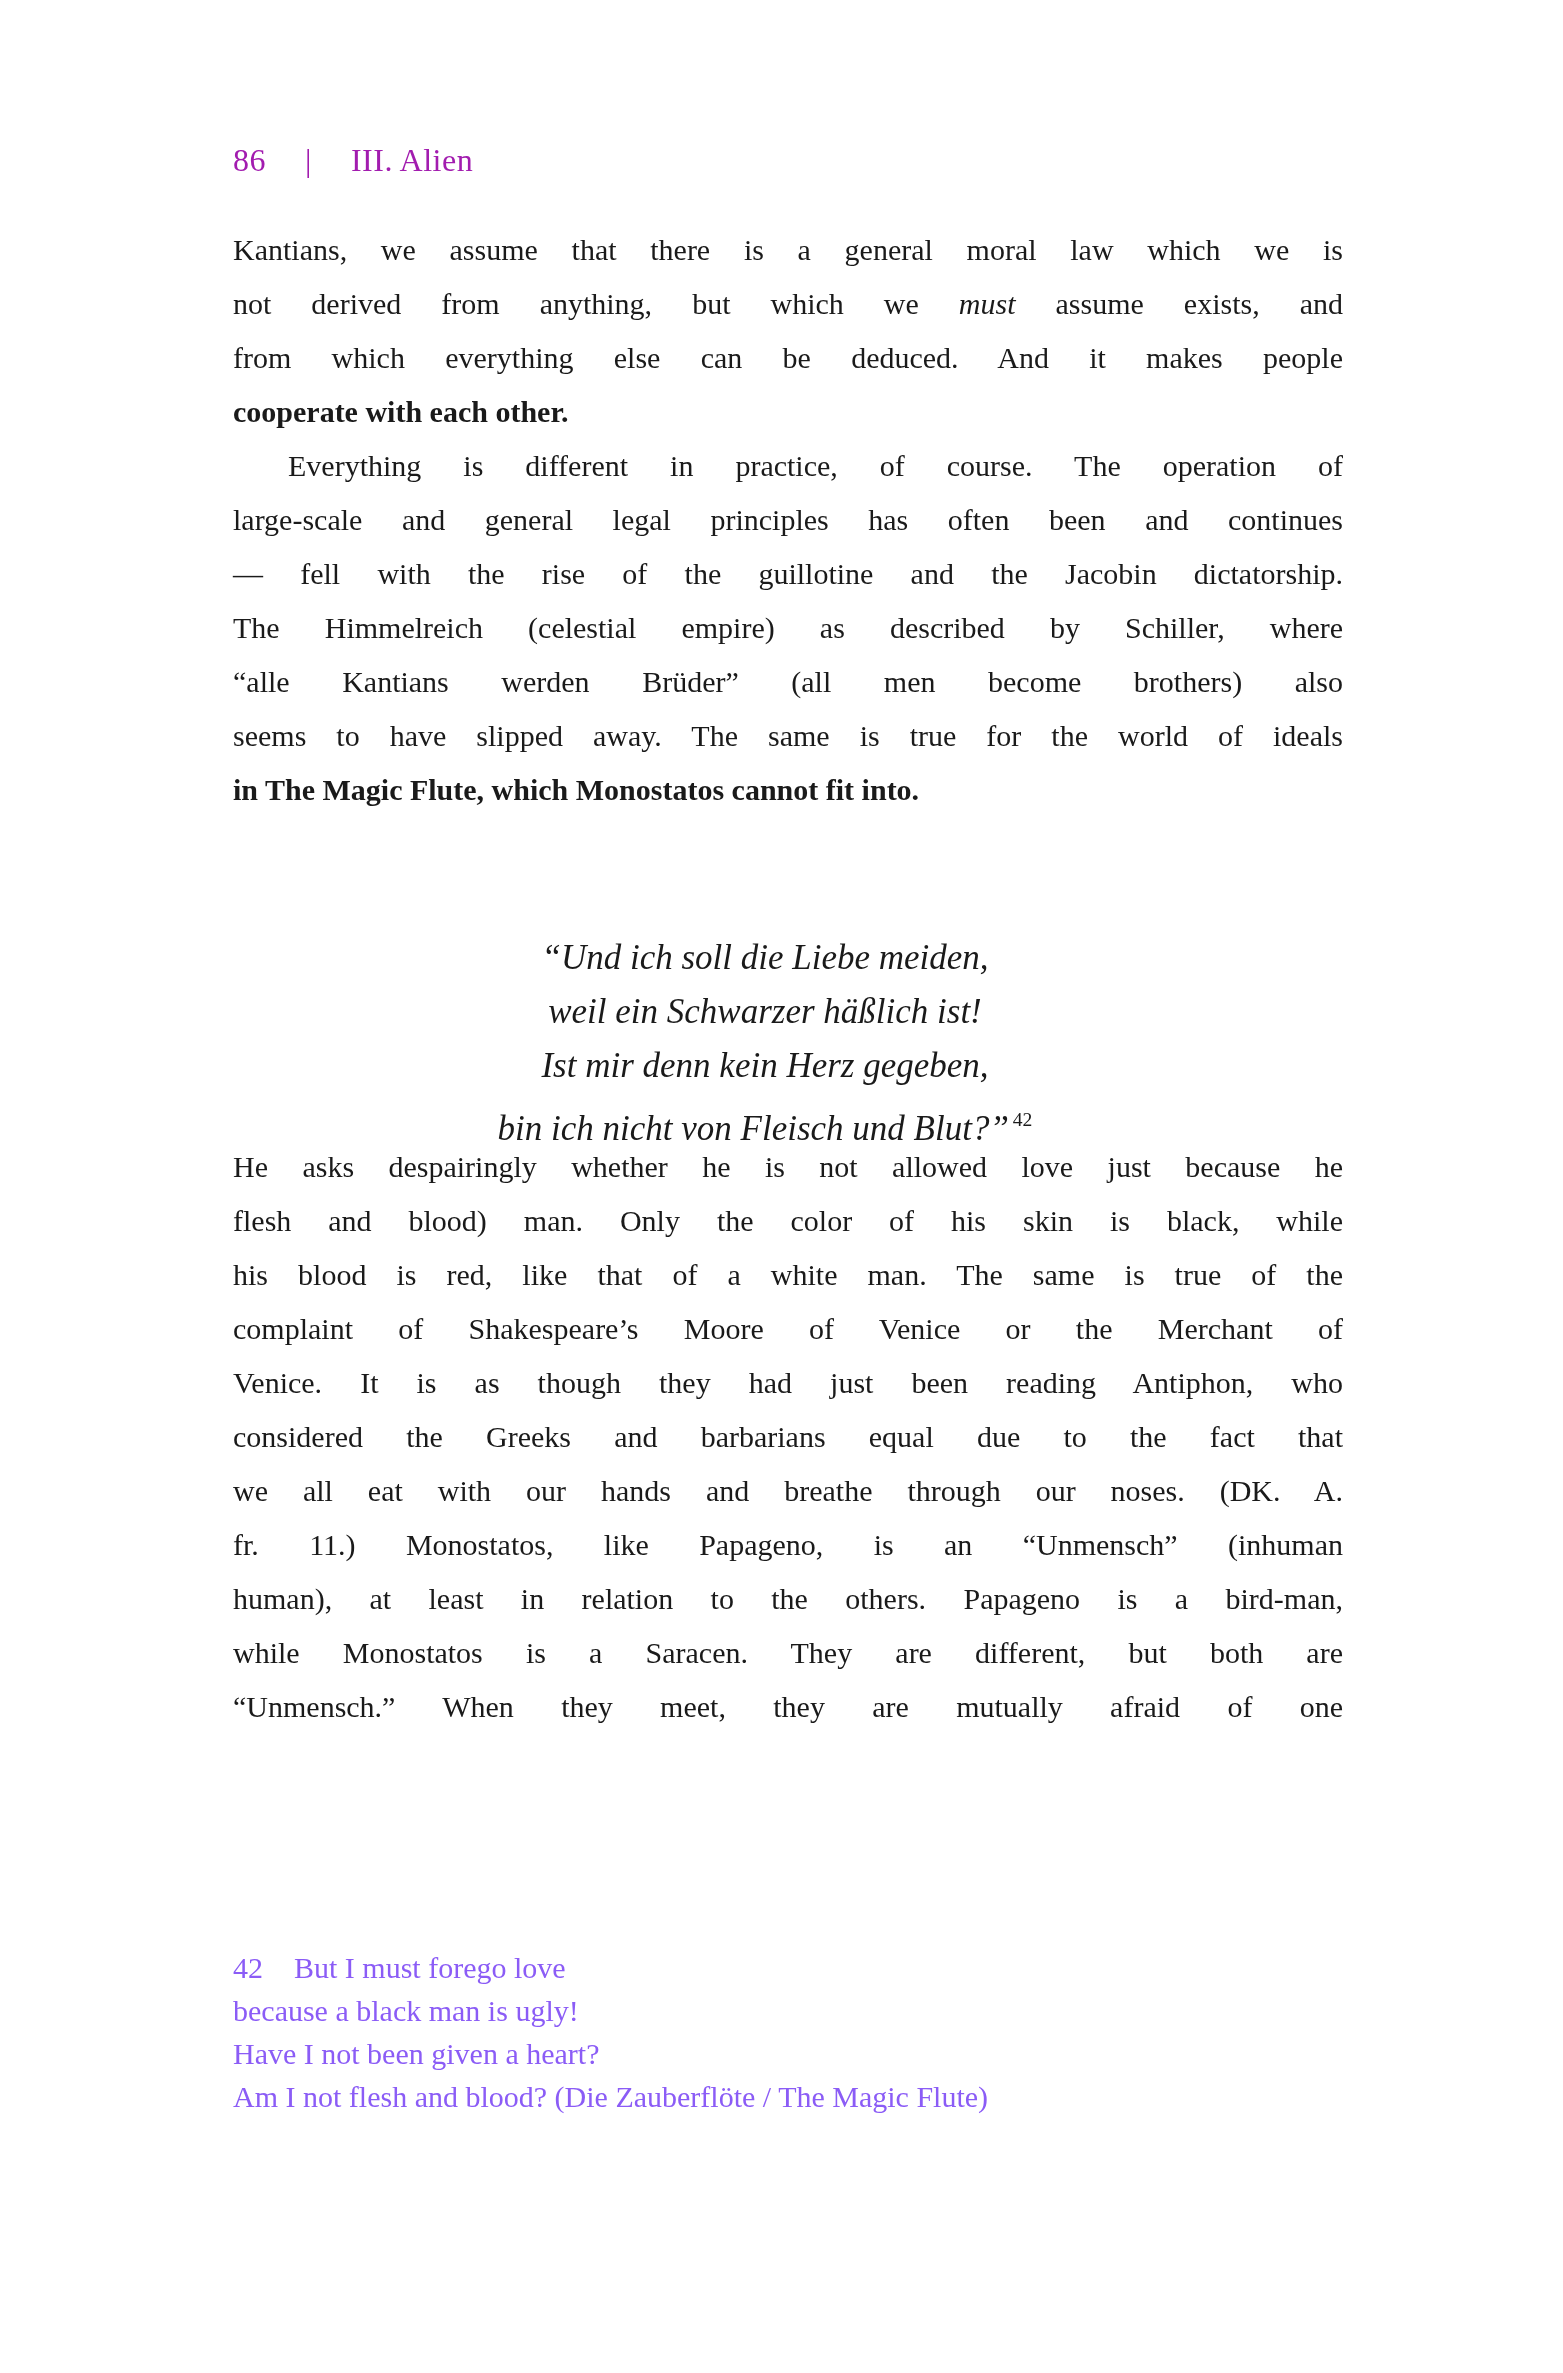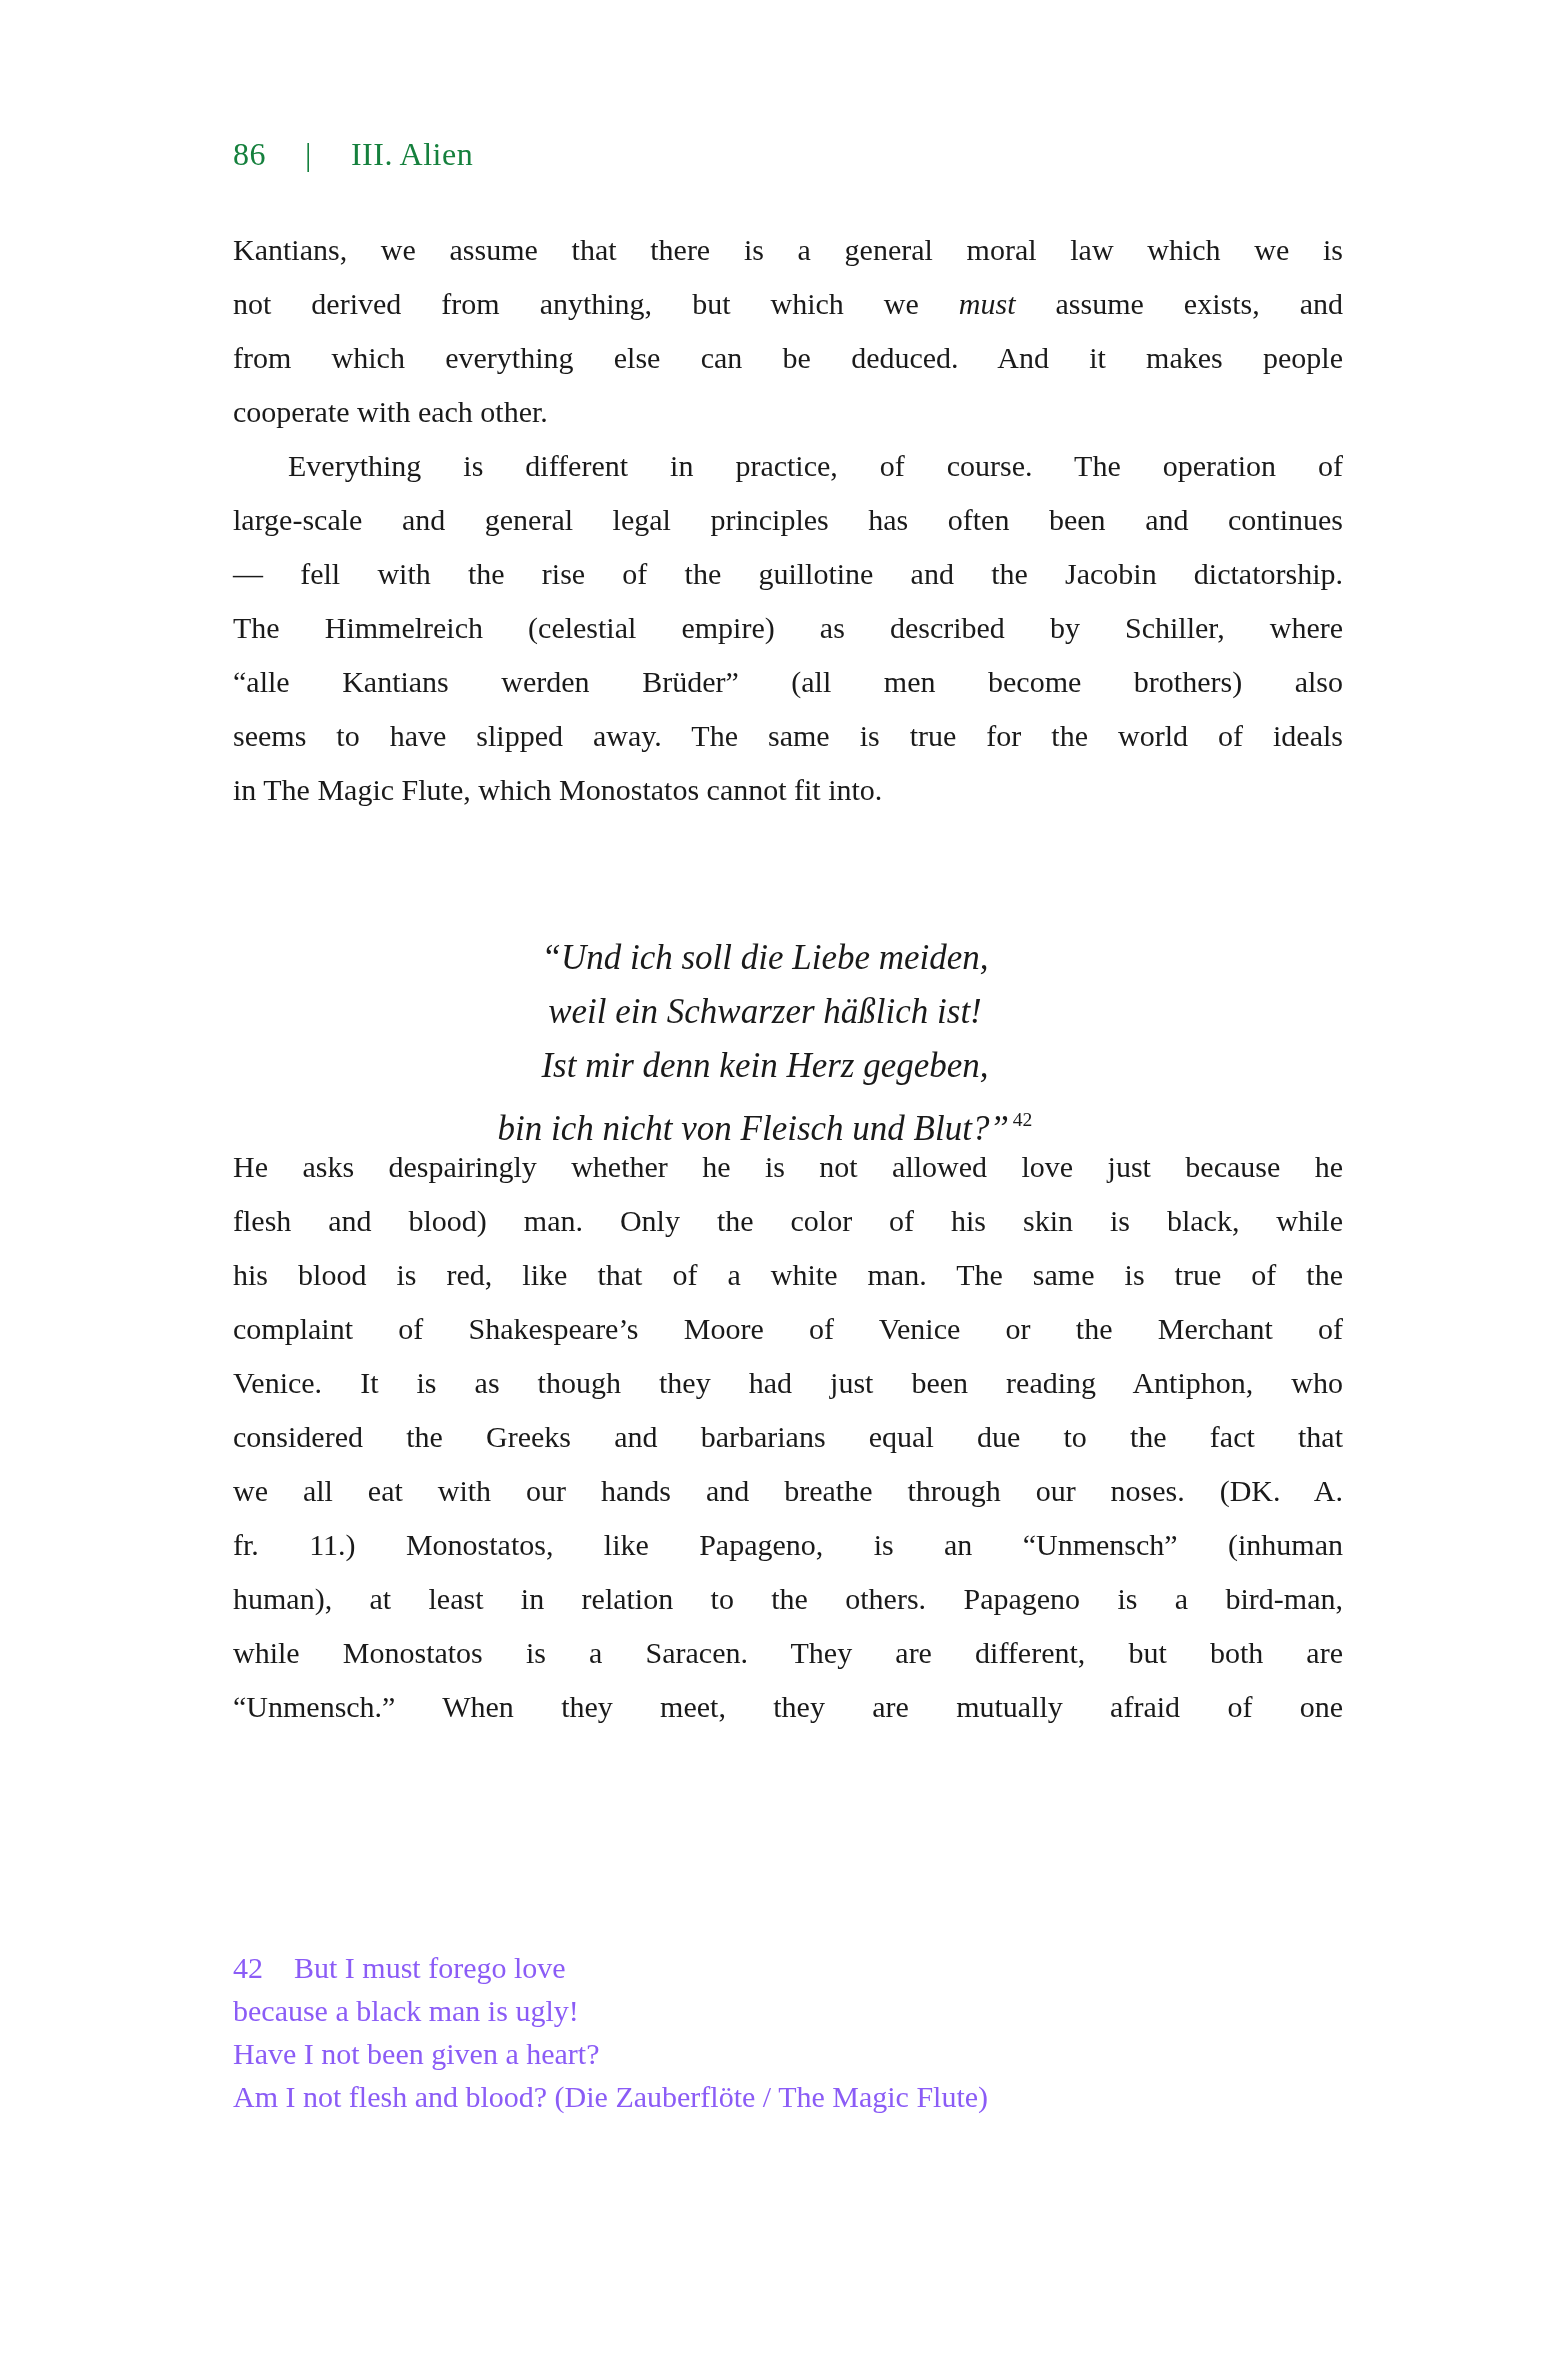--- a/index.html
+++ b/index.html
@@ -12,42 +12,42 @@
     color: #1a1a1a;
   }
   .page {
     position: absolute;
     left: 0; top: 0;
     width: 1563px; height: 2374px;
   }
   .running-header {
     position: absolute;
     left: 233px;
-    top: 136px;
+    top: 142px;
     font-size: 32px;
-    color: #15803d;
+    color: #a21caf;
     letter-spacing: 0.5px;
     white-space: pre;
   }
   .running-header .sep { display: inline-block; margin: 0 39px; }
   .body-text {
     position: absolute;
     left: 233px;
     width: 1110px;
     font-size: 30px;
     line-height: 54px;
   }
   .line {
     display: block;
     white-space: nowrap;
     text-align: justify;
     text-align-last: justify;
     height: 54px;
   }
-  .line.last { text-align-last: left; }
+  .line.last { text-align-last: left; font-weight: bold; }
   .indent { padding-left: 55px; }
   #block1 { top: 223px; }
   #block2 { top: 1140px; }
   .verse {
     position: absolute;
     left: 0;
     width: 1530px;
     top: 931px;
     font-style: italic;
     font-size: 35px;

